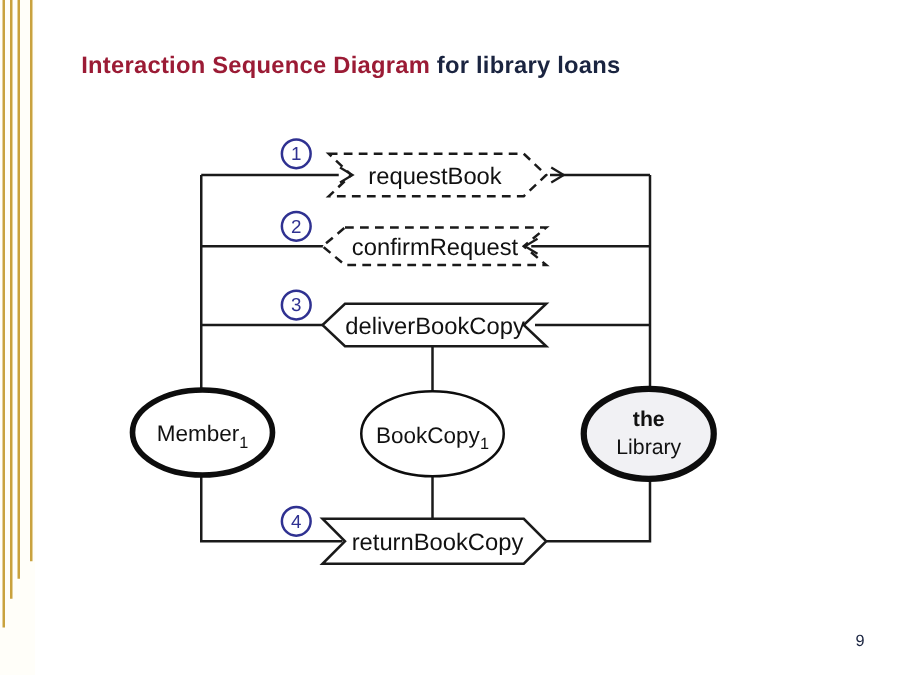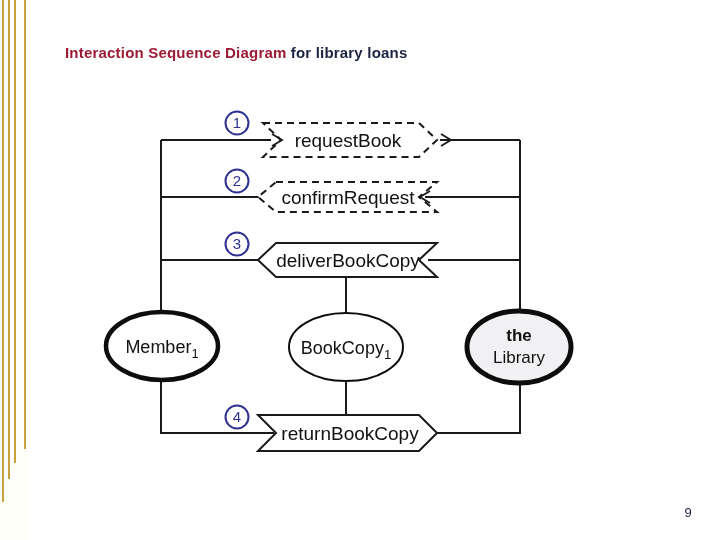--- a/index.html
+++ b/index.html
@@ -7,21 +7,21 @@
     width:720px;height:540px;position:relative;overflow:hidden;
     background:#ffffff;
     font-family:"Liberation Sans", sans-serif;
   }
   
   .stripe{position:absolute;top:0;width:2px;background:var(--c-stripe,#c9a23e);}
   .stripe-bed{position:absolute;top:0;left:0;width:28px;height:100%;background:#fffef9;}
   
   .slide-title{
     position:absolute;left:65px;top:40px;margin:0;
-    font-size:15px;font-weight:600;letter-spacing:0.2px;line-height:26px;
+    font-size:19px;font-weight:600;letter-spacing:0.2px;line-height:26px;
     white-space:nowrap;
   }
   .title-primary{color:var(--c-title1,#9b1b35);}
   .title-secondary{color:var(--c-title2,#1a2440);margin-left:0.28em;}
   
   svg.diagram{position:absolute;left:0;top:0;}
   .wire{stroke:var(--c-line,#1a1a1a);stroke-width:2;fill:none;}
   .shape{stroke:var(--c-line,#1a1a1a);stroke-width:2;fill:#ffffff;}
   .shape.dashed{stroke-dasharray:7 5;}
   .arrowhead{stroke:var(--c-line,#1a1a1a);stroke-width:1.8;fill:none;}

